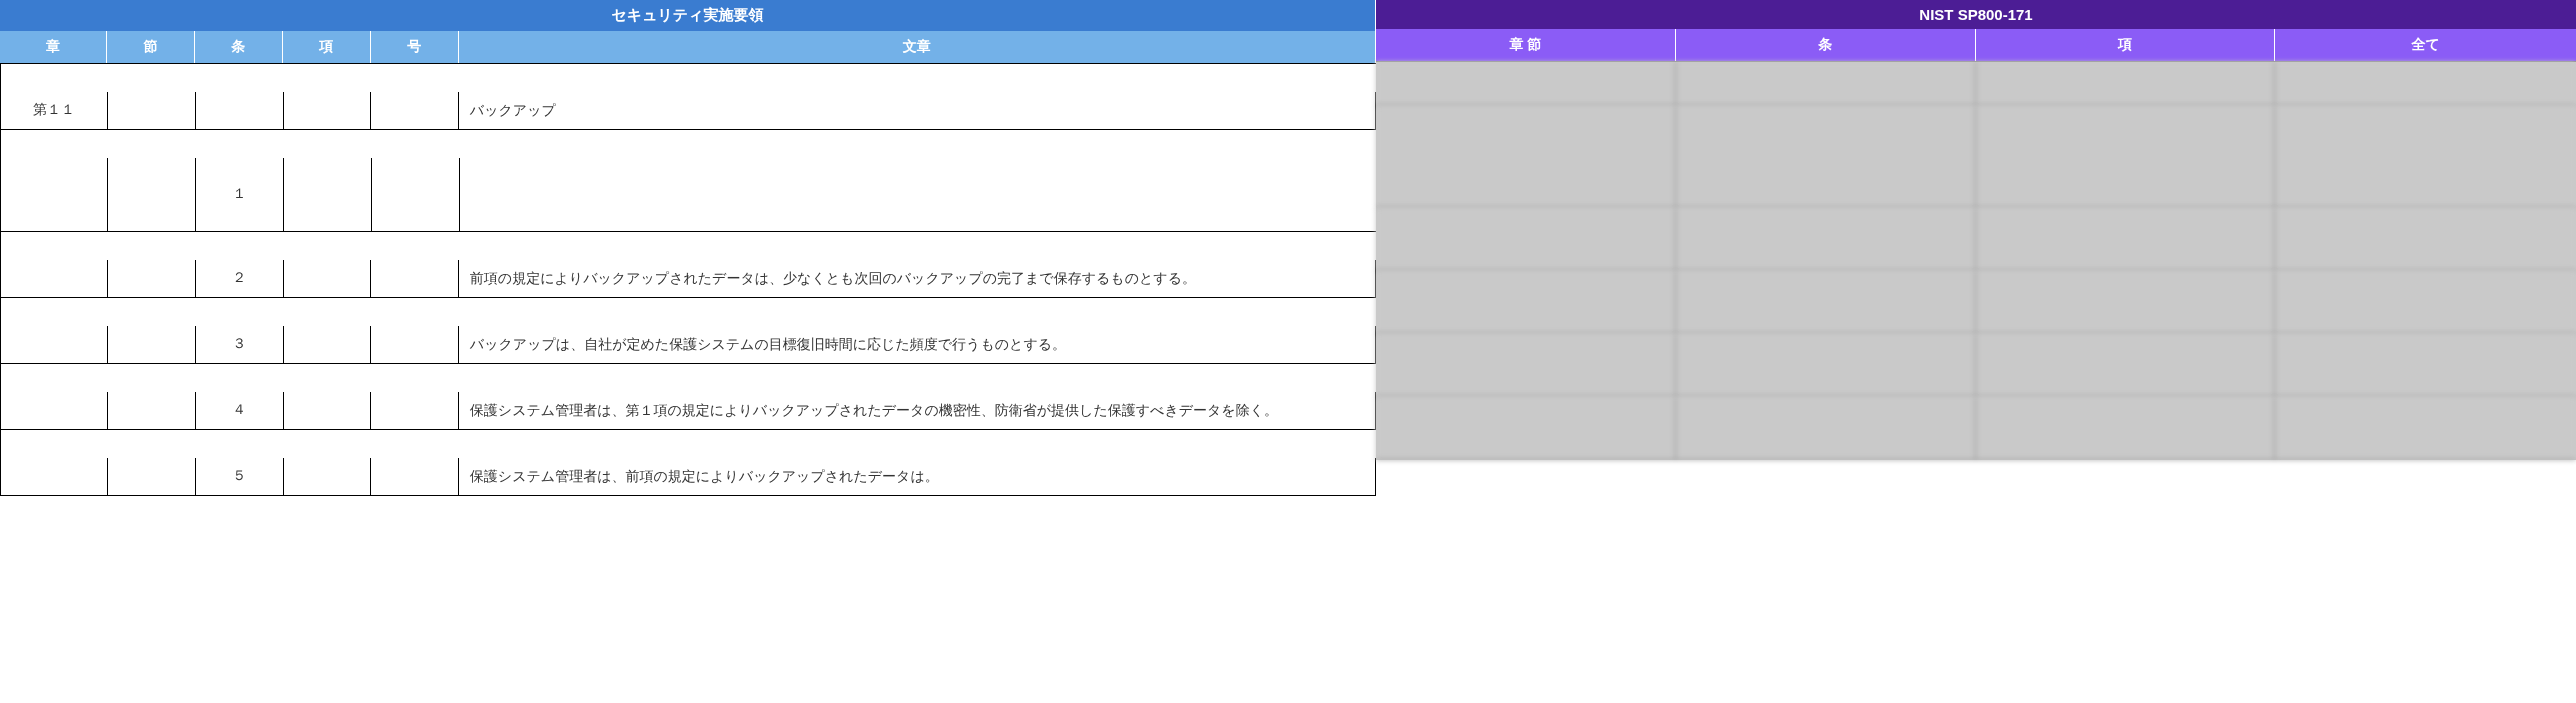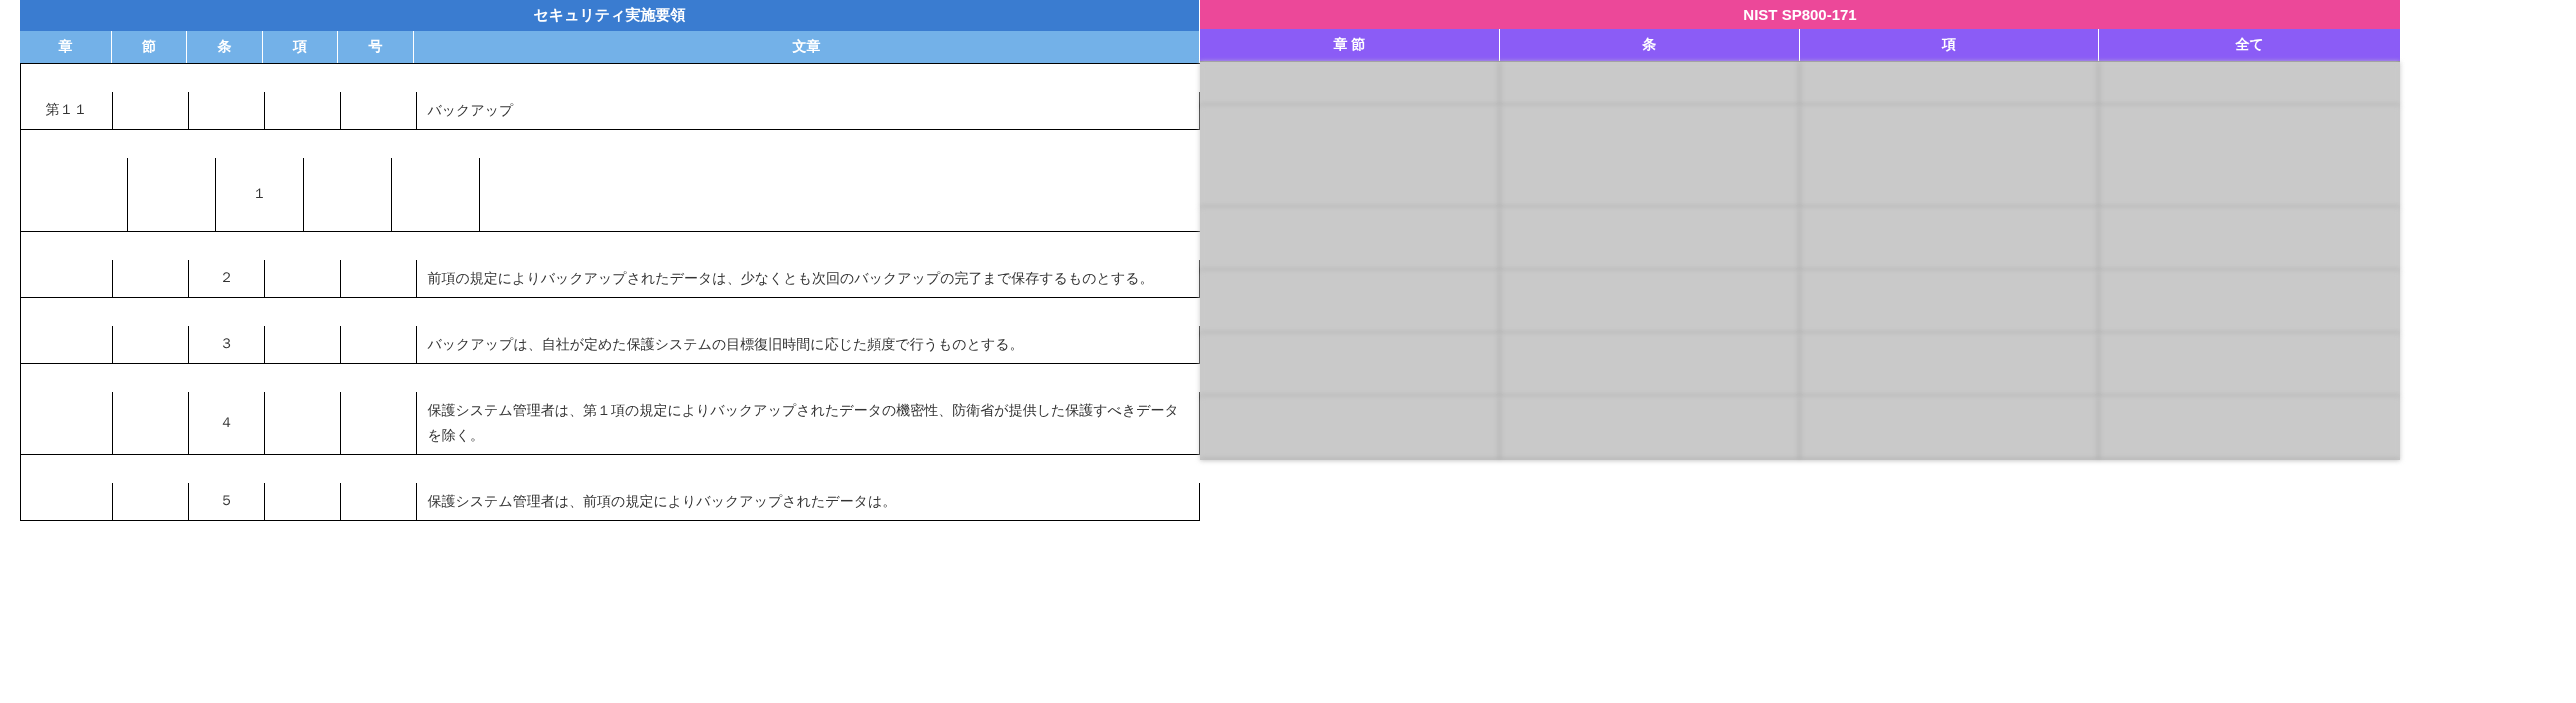--- a/index.html
+++ b/index.html
@@ -1,18 +1,18 @@
 <!DOCTYPE html>
 <html style="font-size:9.4px"><head>
   <meta charset="utf-8">
   <style>
     * { box-sizing: border-box; margin: 0; padding: 0; }
     body { font-family: "Hiragino Sans", "Meiryo", sans-serif; font-size: 14px; color: #333; background: #fff; }
     .wrapper { display: flex; width: 2576px; }
-    .left-panel { width: 1200px; padding-left: 20px; }
+    .left-panel { width: 1376px; }
     .right-panel { width: 1200px; }
 
     
     .left-title {
       background: #3a7cd0; color: #fff; text-align: center;
       font-weight: bold; padding: 5.9px 0; border-right: 1.2px solid #fff;
       font-size: 15px;
     }
     .left-header {
       display: flex; background: #73b1e8; color: #fff; font-weight: bold;
@@ -35,21 +35,21 @@
     
     .c-sho  { width: 107px; }
     .c-setsu{ width: 88px; }
     .c-jo   { width: 88px; }
     .c-kou  { width: 88px; }
     .c-gou  { width: 88px; }
     .c-bun  { width: 918px; }
 
     
     .right-title {
-      background: #ec4899; color: #fff; text-align: center;
+      background: #4c1d95; color: #fff; text-align: center;
       font-weight: bold; padding: 5.9px 0; font-size: 15px;
     }
     .right-header {
       display: flex; background: #8b5cf6; color: #fff; font-weight: bold;
     }
     .right-header .col {
       text-align: center; padding: 7px 0; border-right: 1.2px solid #fff;
     }
     .right-header .col:last-child { border-right: none; text-align: center; }
     .right-row {

